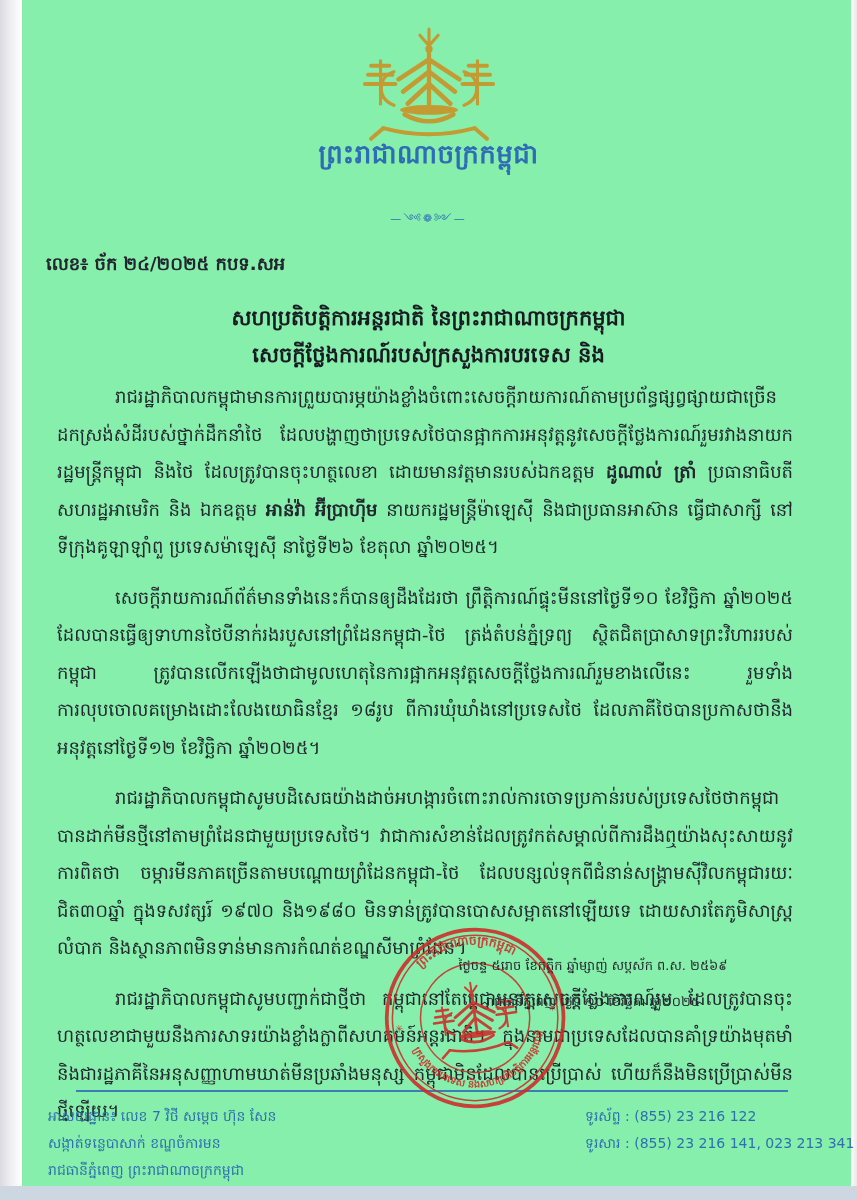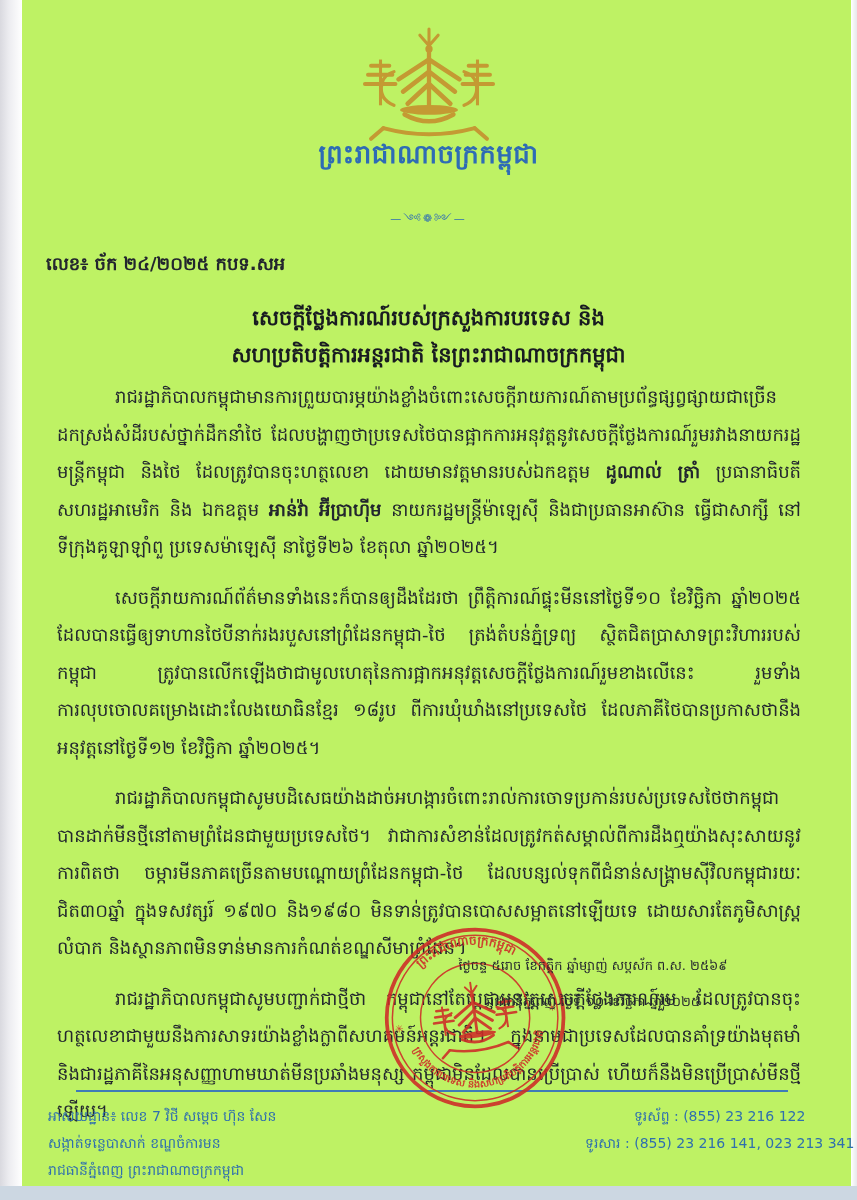--- a/index.html
+++ b/index.html
@@ -3,21 +3,21 @@
 <meta charset="utf-8">
 <style>
   html,body{margin:0;padding:0;}
   body{
     width:857px;height:1200px;
     font-family:"DejaVu Sans","Liberation Sans",sans-serif;
     background:#f4f4f6;
   }
   .page{
     position:relative;width:857px;height:1200px;
-    background:#bef264;overflow:hidden;
+    background:#86efac;overflow:hidden;
   }
   
   .edge-left{position:absolute;left:0;top:0;width:22px;height:1200px;
     background:linear-gradient(90deg,#d9d9df 0%,#ececf0 40%,#ffffff 100%);}
   .edge-bottom{position:absolute;left:0;bottom:0;width:857px;height:14px;
     background:#ccd7e2;}
   .edge-right{position:absolute;right:0;top:0;width:6px;height:1200px;
     background:linear-gradient(270deg,#e7e7eb,#ffffff);}
 
   .emblem{position:absolute;left:0;right:0;top:26px;text-align:center;}
@@ -32,33 +32,33 @@
 
   .letterhead{position:absolute;left:40px;top:206px;width:310px;text-align:center;}
   .letterhead .l1,.letterhead .l2{color:#2e6cb5;font-weight:bold;font-size:20px;line-height:28px;}
   .ref-line{position:absolute;left:46px;top:252px;color:#23262e;font-size:18px;font-weight:bold;text-align:center;}
 
   .doc-title{position:absolute;left:0;right:0;top:300px;text-align:center;
     color:#181b21;font-weight:bold;font-size:21px;line-height:37px;}
 
   .body-text{position:absolute;left:57px;top:378px;width:745px;
     color:#22262e;font-size:18px;line-height:37.5px;text-align:justify;}
-  .body-text p{margin:0 1px 13px 0;text-indent:58px;}
+  .body-text p{margin:0 9px 13px 0;text-indent:58px;}
   .body-text .bold-name{font-weight:bold;}
 
   .dateline{position:absolute;left:368px;top:948px;width:450px;text-align:center;
     color:#23262e;font-size:13px;line-height:36px;z-index:3;}
 
   .stamp{position:absolute;left:380px;top:924px;width:188px;height:172px;z-index:2;
     transform:rotate(-8deg);opacity:.88;}
   .stamp svg{width:188px;height:188px;color:#cf2a27;}
 
   .footer-rule{position:absolute;left:76px;top:1090px;width:712px;height:2px;background:#3e7cb8;}
   .footer-left{position:absolute;left:48px;top:1103px;color:#2f6fae;font-size:14px;line-height:27px;}
-  .footer-right{position:absolute;left:585px;top:1103px;color:#2f6fae;font-size:14px;line-height:27px;text-align:center;}
+  .footer-right{position:absolute;left:585px;top:1103px;color:#2f6fae;font-size:14px;line-height:27px;}
   .footer-right .val{color:#2f6fae;}
   .hidden-defs{position:absolute;width:0;height:0;overflow:hidden;}
 </style>
 </head>
 <body>
 
 <svg class="hidden-defs" aria-hidden="true">
   <defs>
     <g id="arms" stroke="currentColor" fill="none" stroke-linecap="round">
       <path d="M50,2 v11 M44,6 l6,7 M56,6 l-6,7" stroke-width="2"></path>
@@ -90,22 +90,22 @@
       <use href="#arms"></use>
     </svg>
   </div>
 
   <div class="kingdom-line">ព្រះរាជាណាចក្រកម្ពុជា</div>
   <div class="ornament">—༺❁༻—</div>
 
   <div class="ref-line">លេខ៖ ច័ក ២៤/២០២៥ កបទ.សអ</div>
 
   <div class="doc-title">
+    <div>សហប្រតិបត្តិការអន្តរជាតិ នៃព្រះរាជាណាចក្រកម្ពុជា</div>
     <div>សេចក្តីថ្លែងការណ៍របស់ក្រសួងការបរទេស និង</div>
-    <div>សហប្រតិបត្តិការអន្តរជាតិ នៃព្រះរាជាណាចក្រកម្ពុជា</div>
   </div>
 
   <div class="body-text">
     <p><span>រាជរដ្ឋាភិបាលកម្ពុជាមានការព្រួយបារម្ភយ៉ាងខ្លាំងចំពោះសេចក្តីរាយការណ៍តាមប្រព័ន្ធផ្សព្វផ្សាយជាច្រើន ដកស្រង់សំដីរបស់ថ្នាក់ដឹកនាំថៃ ដែលបង្ហាញថាប្រទេសថៃបានផ្អាកការអនុវត្តនូវសេចក្តីថ្លែងការណ៍រួមរវាងនាយករដ្ឋមន្ត្រីកម្ពុជា និងថៃ ដែលត្រូវបានចុះហត្ថលេខា ដោយមានវត្តមានរបស់ឯកឧត្តម </span><span class="bold-name">ដូណាល់ ត្រាំ</span><span> ប្រធានាធិបតីសហរដ្ឋអាមេរិក និង ឯកឧត្តម </span><span class="bold-name">អាន់វ៉ា អ៊ីប្រាហ៊ីម</span><span> នាយករដ្ឋមន្ត្រីម៉ាឡេស៊ី និងជាប្រធានអាស៊ាន ធ្វើជាសាក្សី នៅទីក្រុងគូឡាឡាំពួ ប្រទេសម៉ាឡេស៊ី នាថ្ងៃទី២៦ ខែតុលា ឆ្នាំ២០២៥។</span></p>
     <p>សេចក្តីរាយការណ៍ព័ត៌មានទាំងនេះក៏បានឲ្យដឹងដែរថា ព្រឹត្តិការណ៍ផ្ទុះមីននៅថ្ងៃទី១០ ខែវិច្ឆិកា ឆ្នាំ២០២៥ ដែលបានធ្វើឲ្យទាហានថៃបីនាក់រងរបួសនៅព្រំដែនកម្ពុជា-ថៃ ត្រង់តំបន់ភ្នំទ្រព្យ ស្ថិតជិតប្រាសាទព្រះវិហាររបស់កម្ពុជា ត្រូវបានលើកឡើងថាជាមូលហេតុនៃការផ្អាកអនុវត្តសេចក្តីថ្លែងការណ៍រួមខាងលើនេះ រួមទាំងការលុបចោលគម្រោងដោះលែងយោធិនខ្មែរ ១៨រូប ពីការឃុំឃាំងនៅប្រទេសថៃ ដែលភាគីថៃបានប្រកាសថានឹងអនុវត្តនៅថ្ងៃទី១២ ខែវិច្ឆិកា ឆ្នាំ២០២៥។</p>
     <p>រាជរដ្ឋាភិបាលកម្ពុជាសូមបដិសេធយ៉ាងដាច់អហង្ការចំពោះរាល់ការចោទប្រកាន់របស់ប្រទេសថៃថាកម្ពុជាបានដាក់មីនថ្មីនៅតាមព្រំដែនជាមួយប្រទេសថៃ។ វាជាការសំខាន់ដែលត្រូវកត់សម្គាល់ពីការដឹងឮយ៉ាងសុះសាយនូវការពិតថា ចម្ការមីនភាគច្រើនតាមបណ្តោយព្រំដែនកម្ពុជា-ថៃ ដែលបន្សល់ទុកពីជំនាន់សង្គ្រាមស៊ីវិលកម្ពុជារយៈជិត៣០ឆ្នាំ ក្នុងទសវត្សរ៍ ១៩៧០ និង១៩៨០ មិនទាន់ត្រូវបានបោសសម្អាតនៅឡើយទេ ដោយសារតែភូមិសាស្ត្រលំបាក និងស្ថានភាពមិនទាន់មានការកំណត់ខណ្ឌសីមាព្រំដែន។</p>
     <p>រាជរដ្ឋាភិបាលកម្ពុជាសូមបញ្ជាក់ជាថ្មីថា កម្ពុជានៅតែប្តេជ្ញាអនុវត្តសេចក្តីថ្លែងការណ៍រួម ដែលត្រូវបានចុះហត្ថលេខាជាមួយនឹងការសាទរយ៉ាងខ្លាំងក្លាពីសហគមន៍អន្តរជាតិ។ ក្នុងនាមជាប្រទេសដែលបានគាំទ្រយ៉ាងមុតមាំ និងជារដ្ឋភាគីនៃអនុសញ្ញាហាមឃាត់មីនប្រឆាំងមនុស្ស កម្ពុជាមិនដែលបានប្រើប្រាស់ ហើយក៏នឹងមិនប្រើប្រាស់មីនថ្មីឡើយ។</p>
   </div>
 
   <div class="stamp">

